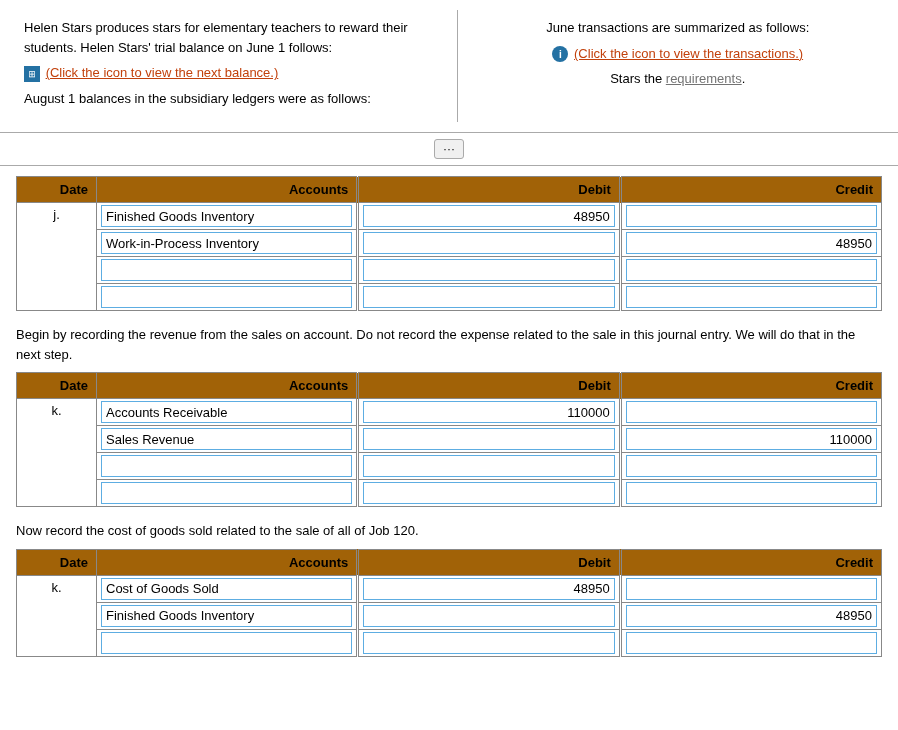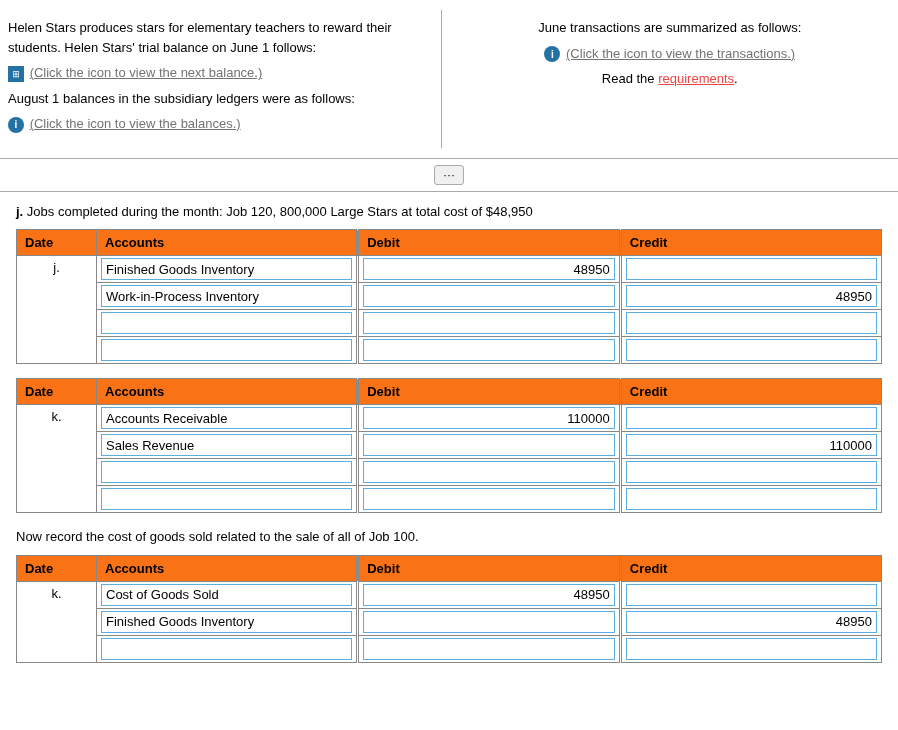--- a/index.html
+++ b/index.html
@@ -14,37 +14,37 @@
     }
 
     .top-section {
       display: flex;
       border-bottom: 1px solid #aaa;
       padding: 10px 0 10px 0;
     }
 
     .top-left {
       flex: 1;
-      padding: 8px 8px;
+      padding: 8px 24px;
       border-right: 1px solid #aaa;
     }
 
     .top-right {
       flex: 1;
       padding: 8px 16px;
       text-align: center;
     }
 
     .top-left p, .top-right p {
       margin-bottom: 6px;
       line-height: 1.5;
     }
 
     .icon-link {
-      color: #737373;
+      color: #c2410c;
       text-decoration: underline;
       cursor: pointer;
     }
 
     .icon-grid {
       display: inline-block;
       width: 16px;
       height: 16px;
       background: #2471A3;
       color: white;
@@ -64,21 +64,21 @@
       border-radius: 50%;
       background: #2471A3;
       color: white;
       font-size: 10px;
       font-weight: bold;
       margin-right: 2px;
       vertical-align: middle;
     }
 
     .requirements-link {
-      color: #ef4444;
+      color: #737373;
       text-decoration: underline;
     }
 
     .collapse-bar {
       display: flex;
       justify-content: center;
       padding: 6px 0;
       border-bottom: 1px solid #aaa;
     }
 
@@ -111,25 +111,25 @@
     }
 
     
     .journal-table {
       width: 100%;
       border-collapse: collapse;
       margin-bottom: 14px;
     }
 
     .journal-table th {
-      background: #f97316;
+      background: #a16207;
       border: 1px solid #888;
       padding: 5px 8px;
       font-weight: bold;
-      text-align: left;
+      text-align: right;
     }
 
     .journal-table td {
       border: 1px solid #888;
       padding: 2px 4px;
     }
 
     .journal-table .date-col {
       width: 80px;
       text-align: center;
@@ -178,49 +178,42 @@
 <body>
 
 <div class="top-section">
   <div class="top-left">
     <p>Helen Stars produces stars for elementary teachers to reward their students. Helen Stars' trial balance on June 1 follows:</p>
     <p>
       <span class="icon-grid">⊞</span>
       <span class="icon-link">(Click the icon to view the next balance.)</span>
     </p>
     <p>August 1 balances in the subsidiary ledgers were as follows:</p>
-    <p>
-      <span class="icon-info">i</span>
-      <span class="icon-link">(Click the icon to view the balances.)</span>
-    </p>
   </div>
   <div class="top-right">
     <p>
       <span>June transactions are summarized as follows:</span>
     </p>
     <p>
       <span class="icon-info">i</span>
       <span class="icon-link">(Click the icon to view the transactions.)</span>
     </p>
     <p>
-      <span>Read the </span><span class="requirements-link">requirements</span><span>.</span>
+      <span>Stars the </span><span class="requirements-link">requirements</span><span>.</span>
     </p>
   </div>
 </div>
 
 <div class="collapse-bar">
   <button class="collapse-btn">···</button>
 </div>
 
 <div class="main-content">
 
   <div>
-    <p class="section-title">
-      <strong>j.</strong><span> Jobs completed during the month: Job 120, 800,000 Large Stars at total cost of $48,950</span>
-    </p>
     <table class="journal-table">
       <thead>
         <tr>
           <th>Date</th>
           <th>Accounts</th>
           <th class="th-debit">Debit</th>
           <th class="th-credit">Credit</th>
         </tr>
       </thead>
       <tbody>
@@ -243,20 +236,21 @@
         <tr class="row-empty">
           <td class="accounts-col"><input class="entry-input" type="text" value="" style=""></td>
           <td class="td-debit"><input class="amount-input" type="text" value="" style=""></td>
           <td class="td-credit"><input class="amount-input" type="text" value="" style=""></td>
         </tr>
       </tbody>
     </table>
   </div>
 
   <div>
+    <p class="instruction-text">Begin by recording the revenue from the sales on account. Do not record the expense related to the sale in this journal entry. We will do that in the next step.</p>
     <table class="journal-table">
       <thead>
         <tr>
           <th>Date</th>
           <th>Accounts</th>
           <th class="th-debit">Debit</th>
           <th class="th-credit">Credit</th>
         </tr>
       </thead>
       <tbody>
@@ -279,21 +273,21 @@
         <tr class="row-empty">
           <td class="accounts-col"><input class="entry-input" type="text" value="" style=""></td>
           <td class="td-debit"><input class="amount-input" type="text" value="" style=""></td>
           <td class="td-credit"><input class="amount-input" type="text" value="" style=""></td>
         </tr>
       </tbody>
     </table>
   </div>
 
   <div>
-    <p class="instruction-text">Now record the cost of goods sold related to the sale of all of Job 100.</p>
+    <p class="instruction-text">Now record the cost of goods sold related to the sale of all of Job 120.</p>
     <table class="journal-table">
       <thead>
         <tr>
           <th>Date</th>
           <th>Accounts</th>
           <th class="th-debit">Debit</th>
           <th class="th-credit">Credit</th>
         </tr>
       </thead>
       <tbody>

